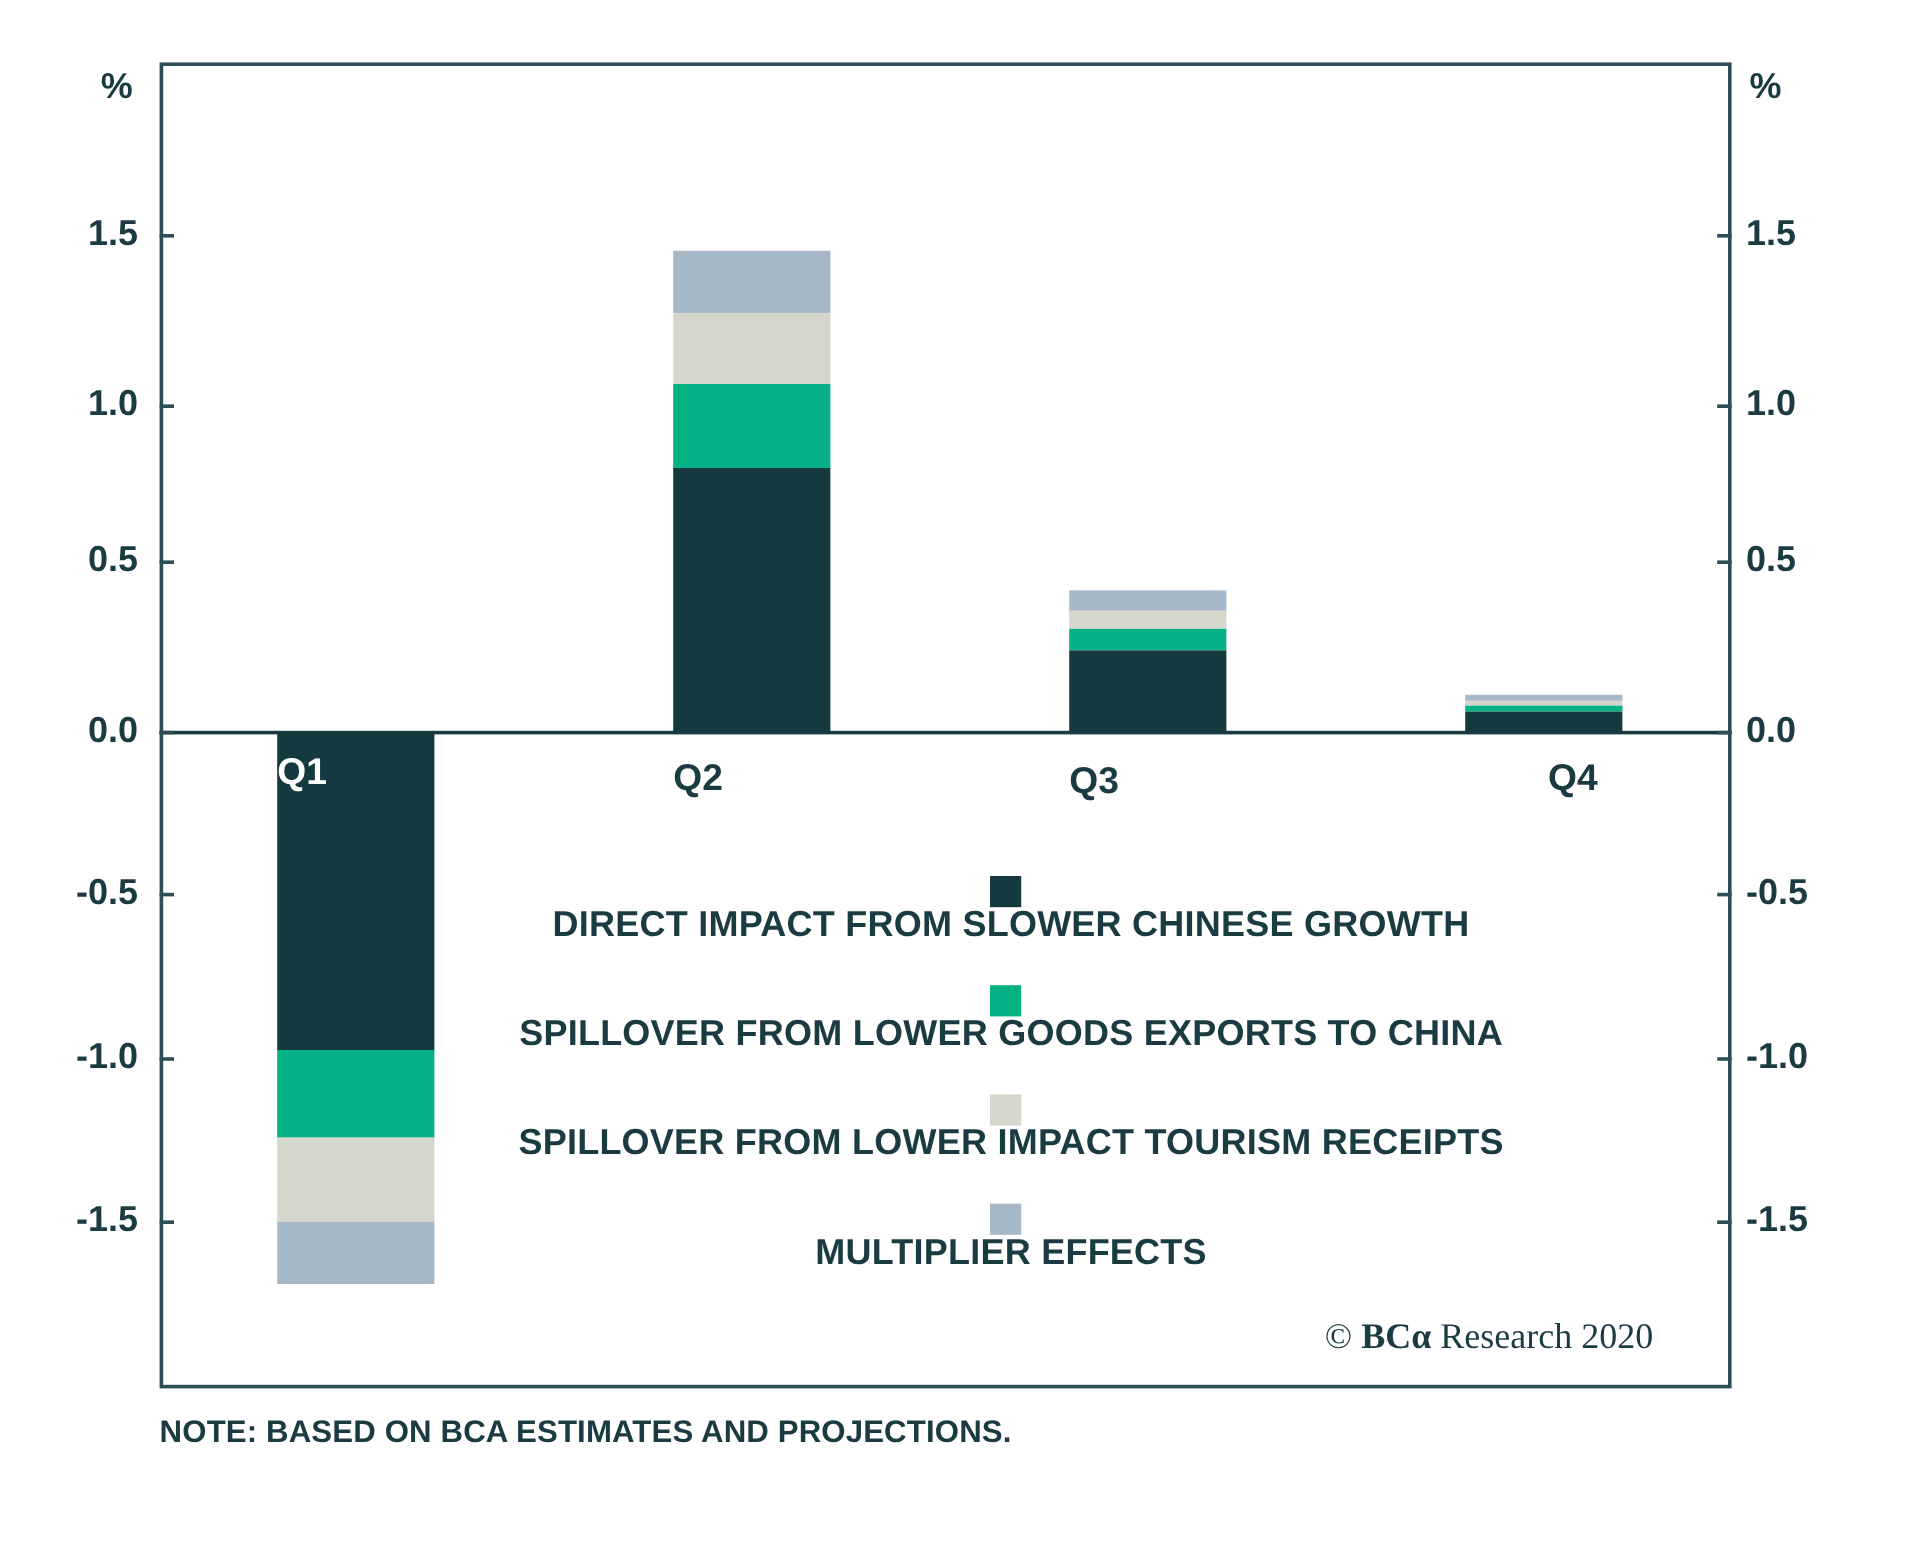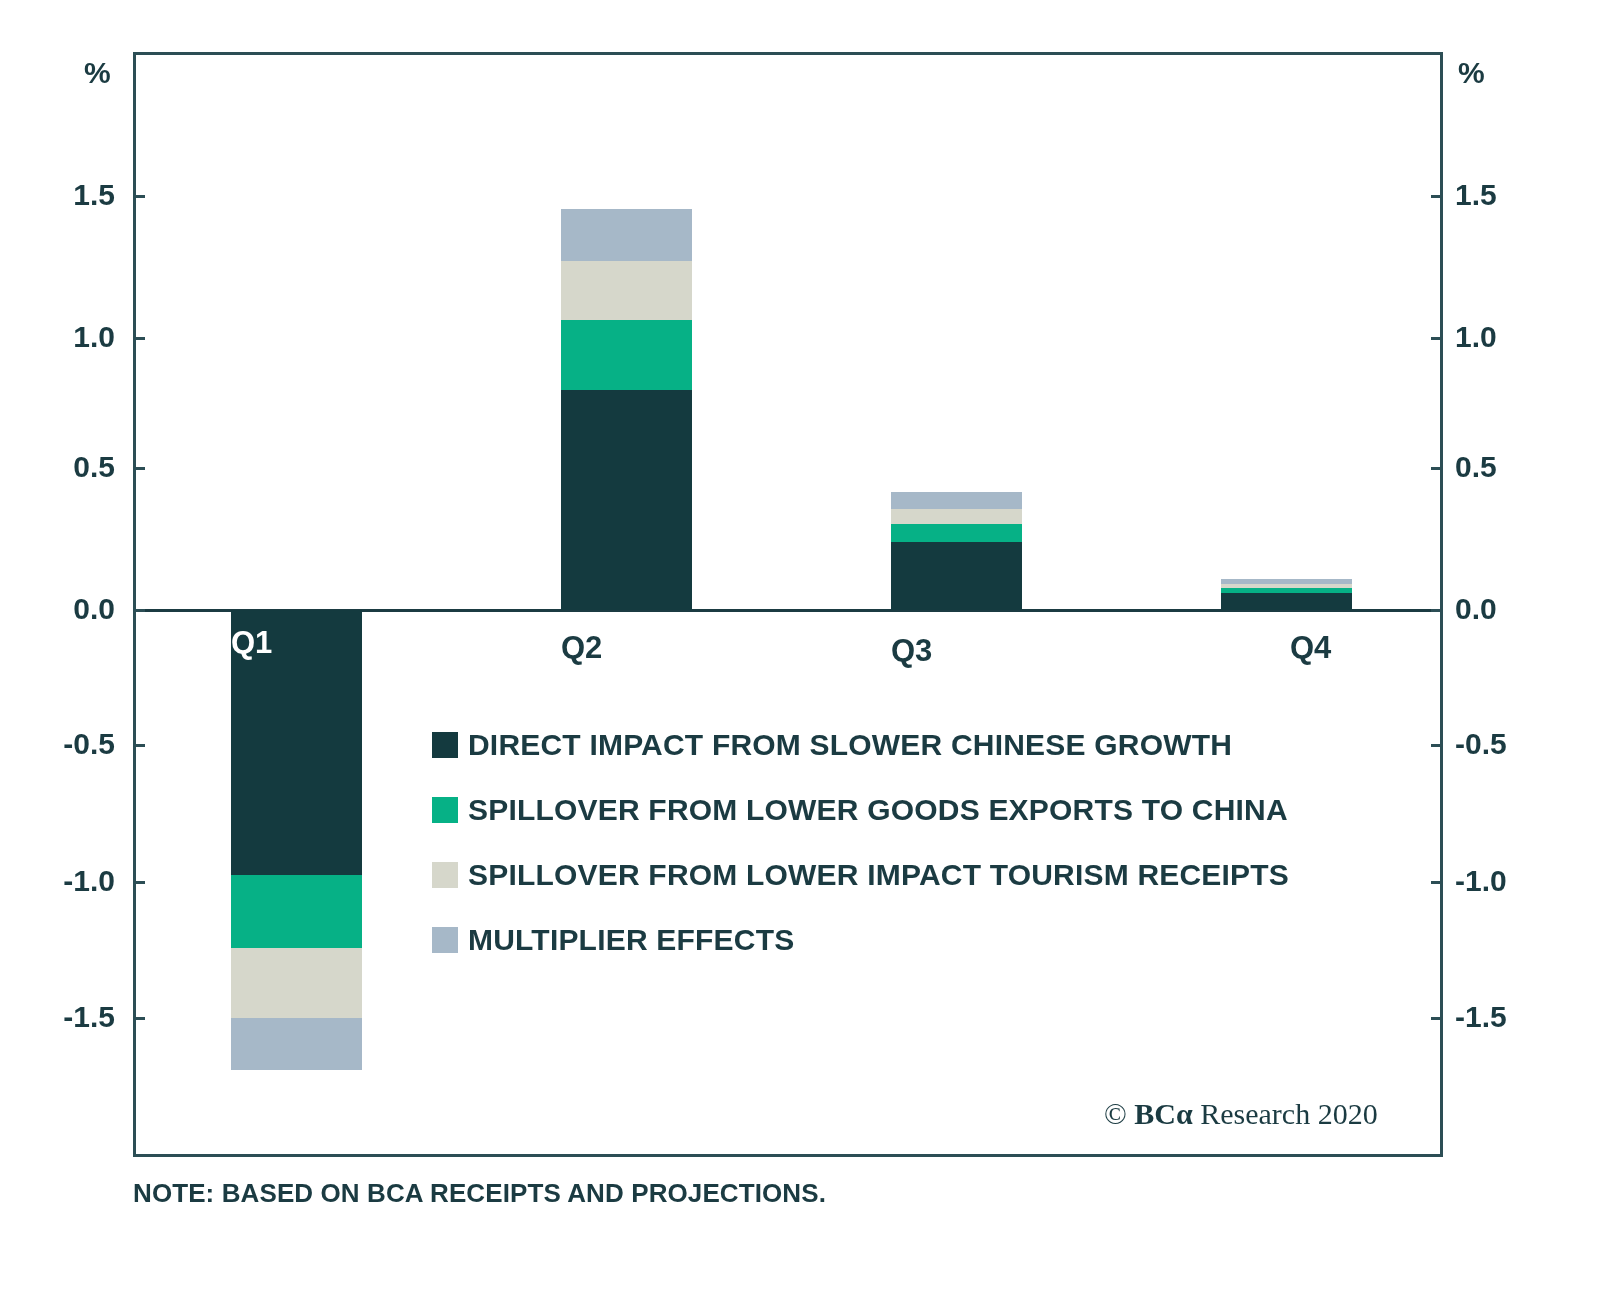--- a/index.html
+++ b/index.html
@@ -107,20 +107,21 @@
     letter-spacing: 0.2px;
     color: #1b3b42;
     white-space: nowrap;
     margin-bottom: 40px;
   }
   .legend-row {
     display: flex;
     align-items: center;
     margin-bottom: 35px;
     white-space: nowrap;
+    flex-direction: column;
   }
   .legend-swatch {
     width: 26px;
     height: 26px;
     margin-right: 10px;
     flex: 0 0 auto;
   }
   .legend-text {
     font-size: 30px;
     font-weight: 600;
@@ -245,15 +246,15 @@
           <span class="legend-swatch" style="background: rgb(166, 184, 200);"></span>
           <span class="legend-text">MULTIPLIER EFFECTS</span>
         </div>
       </div>
   </div>
 
   <div id="credit">
     <span>©</span><span>&nbsp;</span><span class="brand">BCα</span><span>&nbsp;</span><span>Research 2020</span>
   </div>
 
-  <div id="note">NOTE: BASED ON BCA RECEIPTS AND PROJECTIONS.</div>
+  <div id="note">NOTE: BASED ON BCA ESTIMATES AND PROJECTIONS.</div>
 
 </div>
 
 </body></html>

